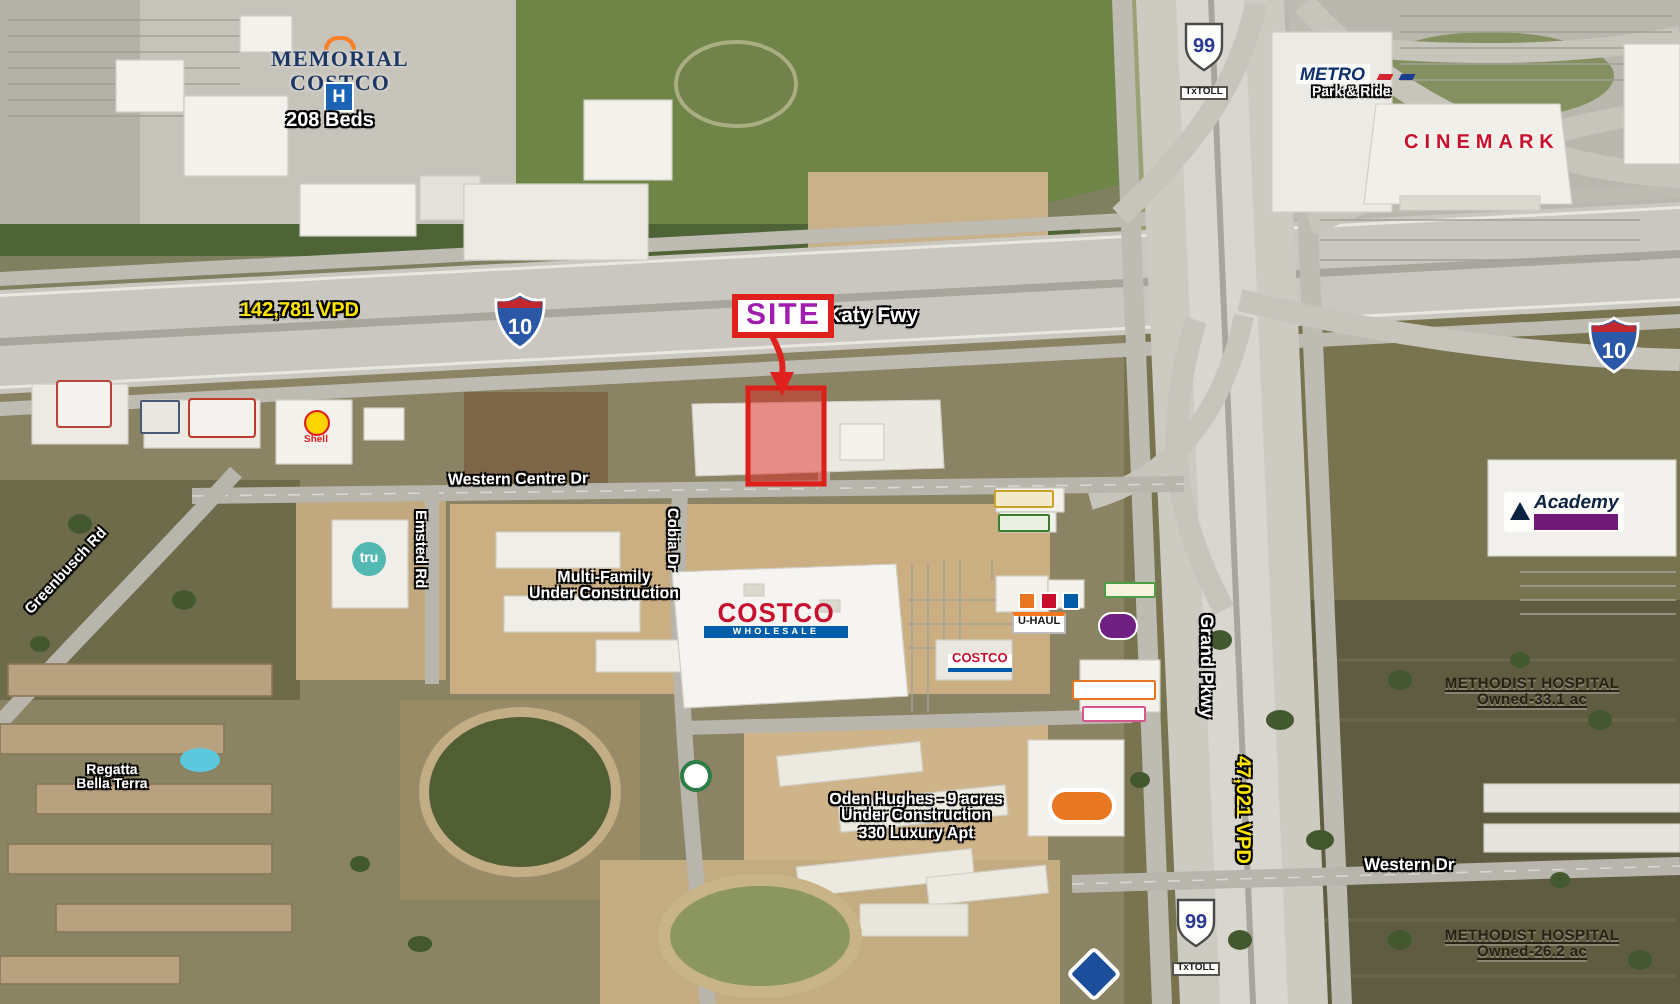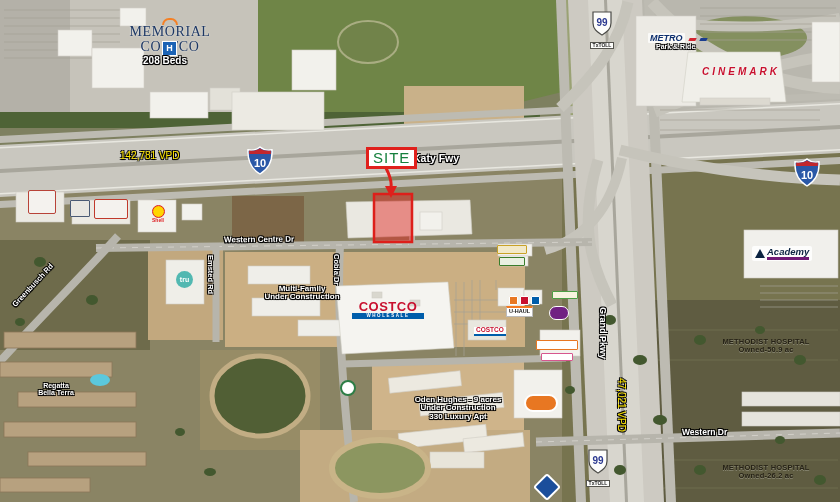--- a/index.html
+++ b/index.html
@@ -2,62 +2,62 @@
 <html><head>
 <meta charset="utf-8">
 <style>
   html,body{margin:0;padding:0;background:#222;}
   .stage{position:relative;width:840px;height:502px;overflow:hidden;
          font-family:"Liberation Sans",sans-serif;background:#7e8060;}
   .stage svg.terrain{position:absolute;left:0;top:0;}
   .ov{position:absolute;white-space:nowrap;line-height:1.05;}
   .o{text-shadow:-1px -1px 0 #000,1px -1px 0 #000,-1px 1px 0 #000,1px 1px 0 #000,0 1px 1px #000;}
   .street{color:#fff;font-weight:bold;font-size:8px;}
-  .yellow{color:#ffe600;font-weight:normal;font-size:10px;padding-left:20px;}
+  .yellow{color:#ffe600;font-weight:bold;font-size:10px;padding-left:20px;}
   .white-big{color:#fff;font-weight:bold;font-size:10.5px;}
   .vert{writing-mode:vertical-rl;}
   .center{text-align:center;}
   .ann{color:#fff;font-weight:bold;font-size:8px;}
   .dark-ann{color:#26221699;color:#262216;font-weight:bold;font-size:7.5px;
-            text-shadow:0 1px 0 rgba(255,255,255,.25);letter-spacing:.2px;}
-  .site-box{background:#fff;border:3px solid #e0201c;color:#15803d;font-weight:normal;
+            text-shadow:0 1px 0 rgba(255,255,255,.25);letter-spacing:.2px;text-decoration:underline;}
+  .site-box{background:#fff;border:3px solid #e0201c;color:#a21caf;font-weight:bold;
             font-size:15px;padding:0 4px;letter-spacing:1px;}
   .shield-tag{background:#fdfdfb;border:1px solid #55544e;color:#1c1c1c;font-weight:bold;
               font-size:5px;padding:0 1px;margin:1px auto 0;width:20px;text-align:center;}
-  .mh{color:#1c3764;font-family:"Liberation Serif",serif;font-weight:normal;font-size:14px;
+  .mh{color:#1c3764;font-family:"Liberation Serif",serif;font-weight:bold;font-size:11px;
       letter-spacing:.6px;text-shadow:0 0 2px rgba(255,255,255,.8);}
   .mh-arc{width:12px;height:5px;border:2px solid #f58025;border-bottom:none;
           border-radius:12px 12px 0 0;margin:0 auto;}
   .h-sign{width:13px;height:13px;background:#1b63b5;border:1px solid #fff;color:#fff;
           font-weight:bold;font-size:9px;text-align:center;line-height:13px;}
   .metro-name{color:#0d2f6e;font-weight:bold;font-style:italic;font-size:9px;
               background:rgba(255,255,255,.75);padding:0 2px;border-radius:1px;}
   .stripe{display:inline-block;width:7px;height:3px;transform:skewX(-25deg);}
   .cinemark{color:#c8102e;font-weight:bold;font-size:10px;letter-spacing:3px;
-            text-shadow:0 0 2px rgba(255,255,255,.9);font-style:italic;}
+            text-shadow:0 0 2px rgba(255,255,255,.9);}
   .shell-card{width:30px;text-align:center;}
   .shell-glyph{width:11px;height:11px;border-radius:50%;margin:0 auto;
                background:radial-gradient(#ffd500 55%,#f8a000);border:1.5px solid #dd1d21;}
   .shell-word{color:#dd1d21;font-weight:bold;font-size:5px;}
   .tru{width:17px;height:17px;border-radius:50%;background:#52b8b1;color:#fff;
        font-weight:bold;font-size:7px;text-align:center;line-height:17px;}
   .costco-name{color:#c8102e;font-weight:bold;font-size:13px;letter-spacing:.5px;
                transform:scaleY(1.05);}
   .costco-bar{background:#005daa;color:#fff;font-weight:bold;font-size:4.5px;
               letter-spacing:1.6px;text-align:center;padding:1px 0;margin-top:-1px;}
   .costco-gas-name{color:#c8102e;font-weight:bold;font-size:6.5px;background:#fff;
                    padding:0 2px;border-bottom:2px solid #005daa;}
   .uhaul{background:#fff;border:1px solid #bbb;color:#111;font-weight:bold;font-size:5.5px;
          padding:1px 2px;border-top:2px solid #f47920;}
   .academy{display:flex;align-items:center;gap:2px;background:rgba(255,255,255,.85);
            padding:1px 3px;border-radius:2px;}
   .academy-tri{width:0;height:0;border-left:5px solid transparent;border-right:5px solid transparent;
                border-bottom:9px solid #0b2341;}
   .academy-word{color:#0b2341;font-weight:bold;font-style:italic;font-size:9.5px;
-                border-bottom:3px solid #701a75;}
+                border-bottom:8px solid #701a75;}
   .chip{position:absolute;box-sizing:border-box;}
 </style>
 </head>
 <body>
 
 <div class="stage">
 
   <svg class="terrain" width="840" height="502" viewBox="0 0 840 502">
     <rect x="0" y="0" width="840" height="502" fill="#7e8060"></rect>
 
@@ -286,21 +286,21 @@
   <div class="ov street o vert" style="left:598px;top:307px;font-size:9px">Grand Pkwy</div>
   <div class="ov yellow o vert" style="left:595px;top:378px">47,021 VPD</div>
 
   <div class="ov academy" style="left:752px;top:246px">
     <span class="academy-tri"></span>
     <span class="academy-word">Academy</span>
   </div>
 
   <div class="ov dark-ann center" style="left:700px;top:338px;width:132px">
     <div>METHODIST HOSPITAL</div>
-    <div>Owned-50.9 ac</div>
+    <div>Owned-33.1 ac</div>
   </div>
   <div class="ov dark-ann center" style="left:700px;top:464px;width:132px">
     <div>METHODIST HOSPITAL</div>
     <div>Owned-26.2 ac</div>
   </div>
 
   <div class="ov center" style="left:586px;top:449px">
     <svg width="24" height="26" viewBox="0 0 24 26">
       <path d="M3 1 h18 v11 c0 7 -5.5 9.5 -9 12 c-3.5 -2.5 -9 -5 -9 -12 Z" fill="#fdfdfb" stroke="#4a4a46" stroke-width="1.2"></path>
       <text x="12" y="15" text-anchor="middle" font-size="10" font-weight="bold" fill="#2b3990">99</text>

